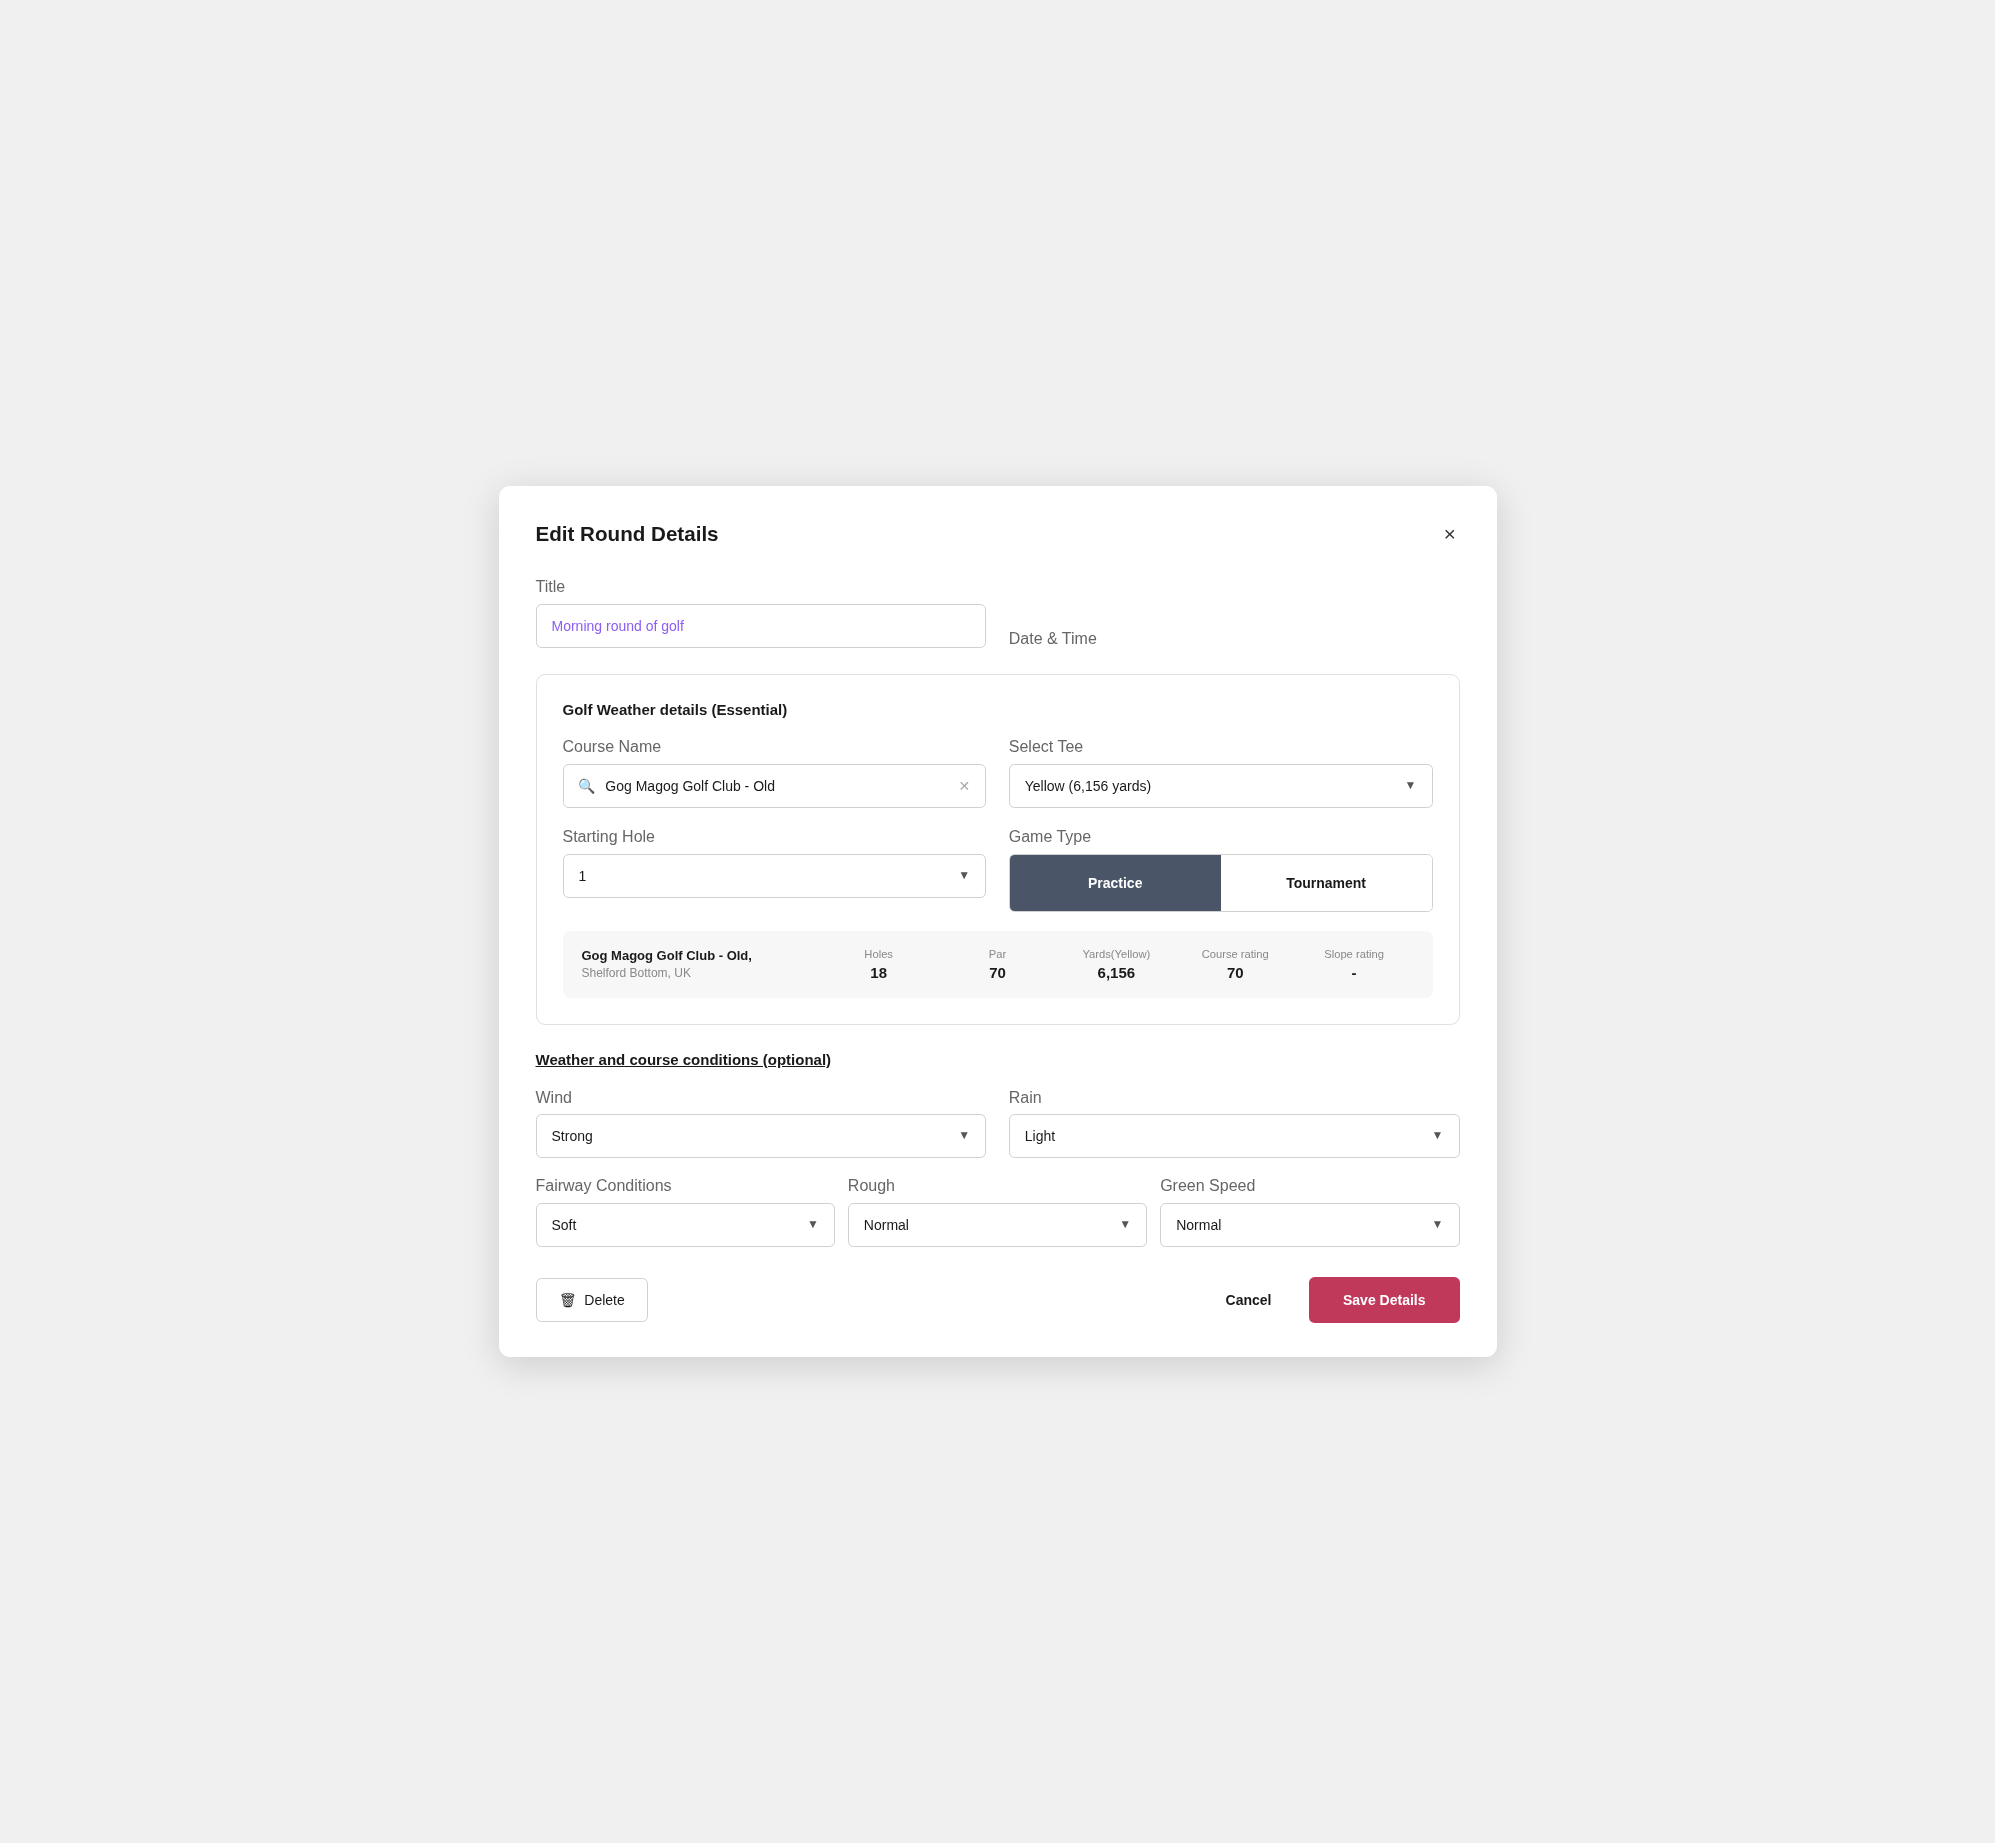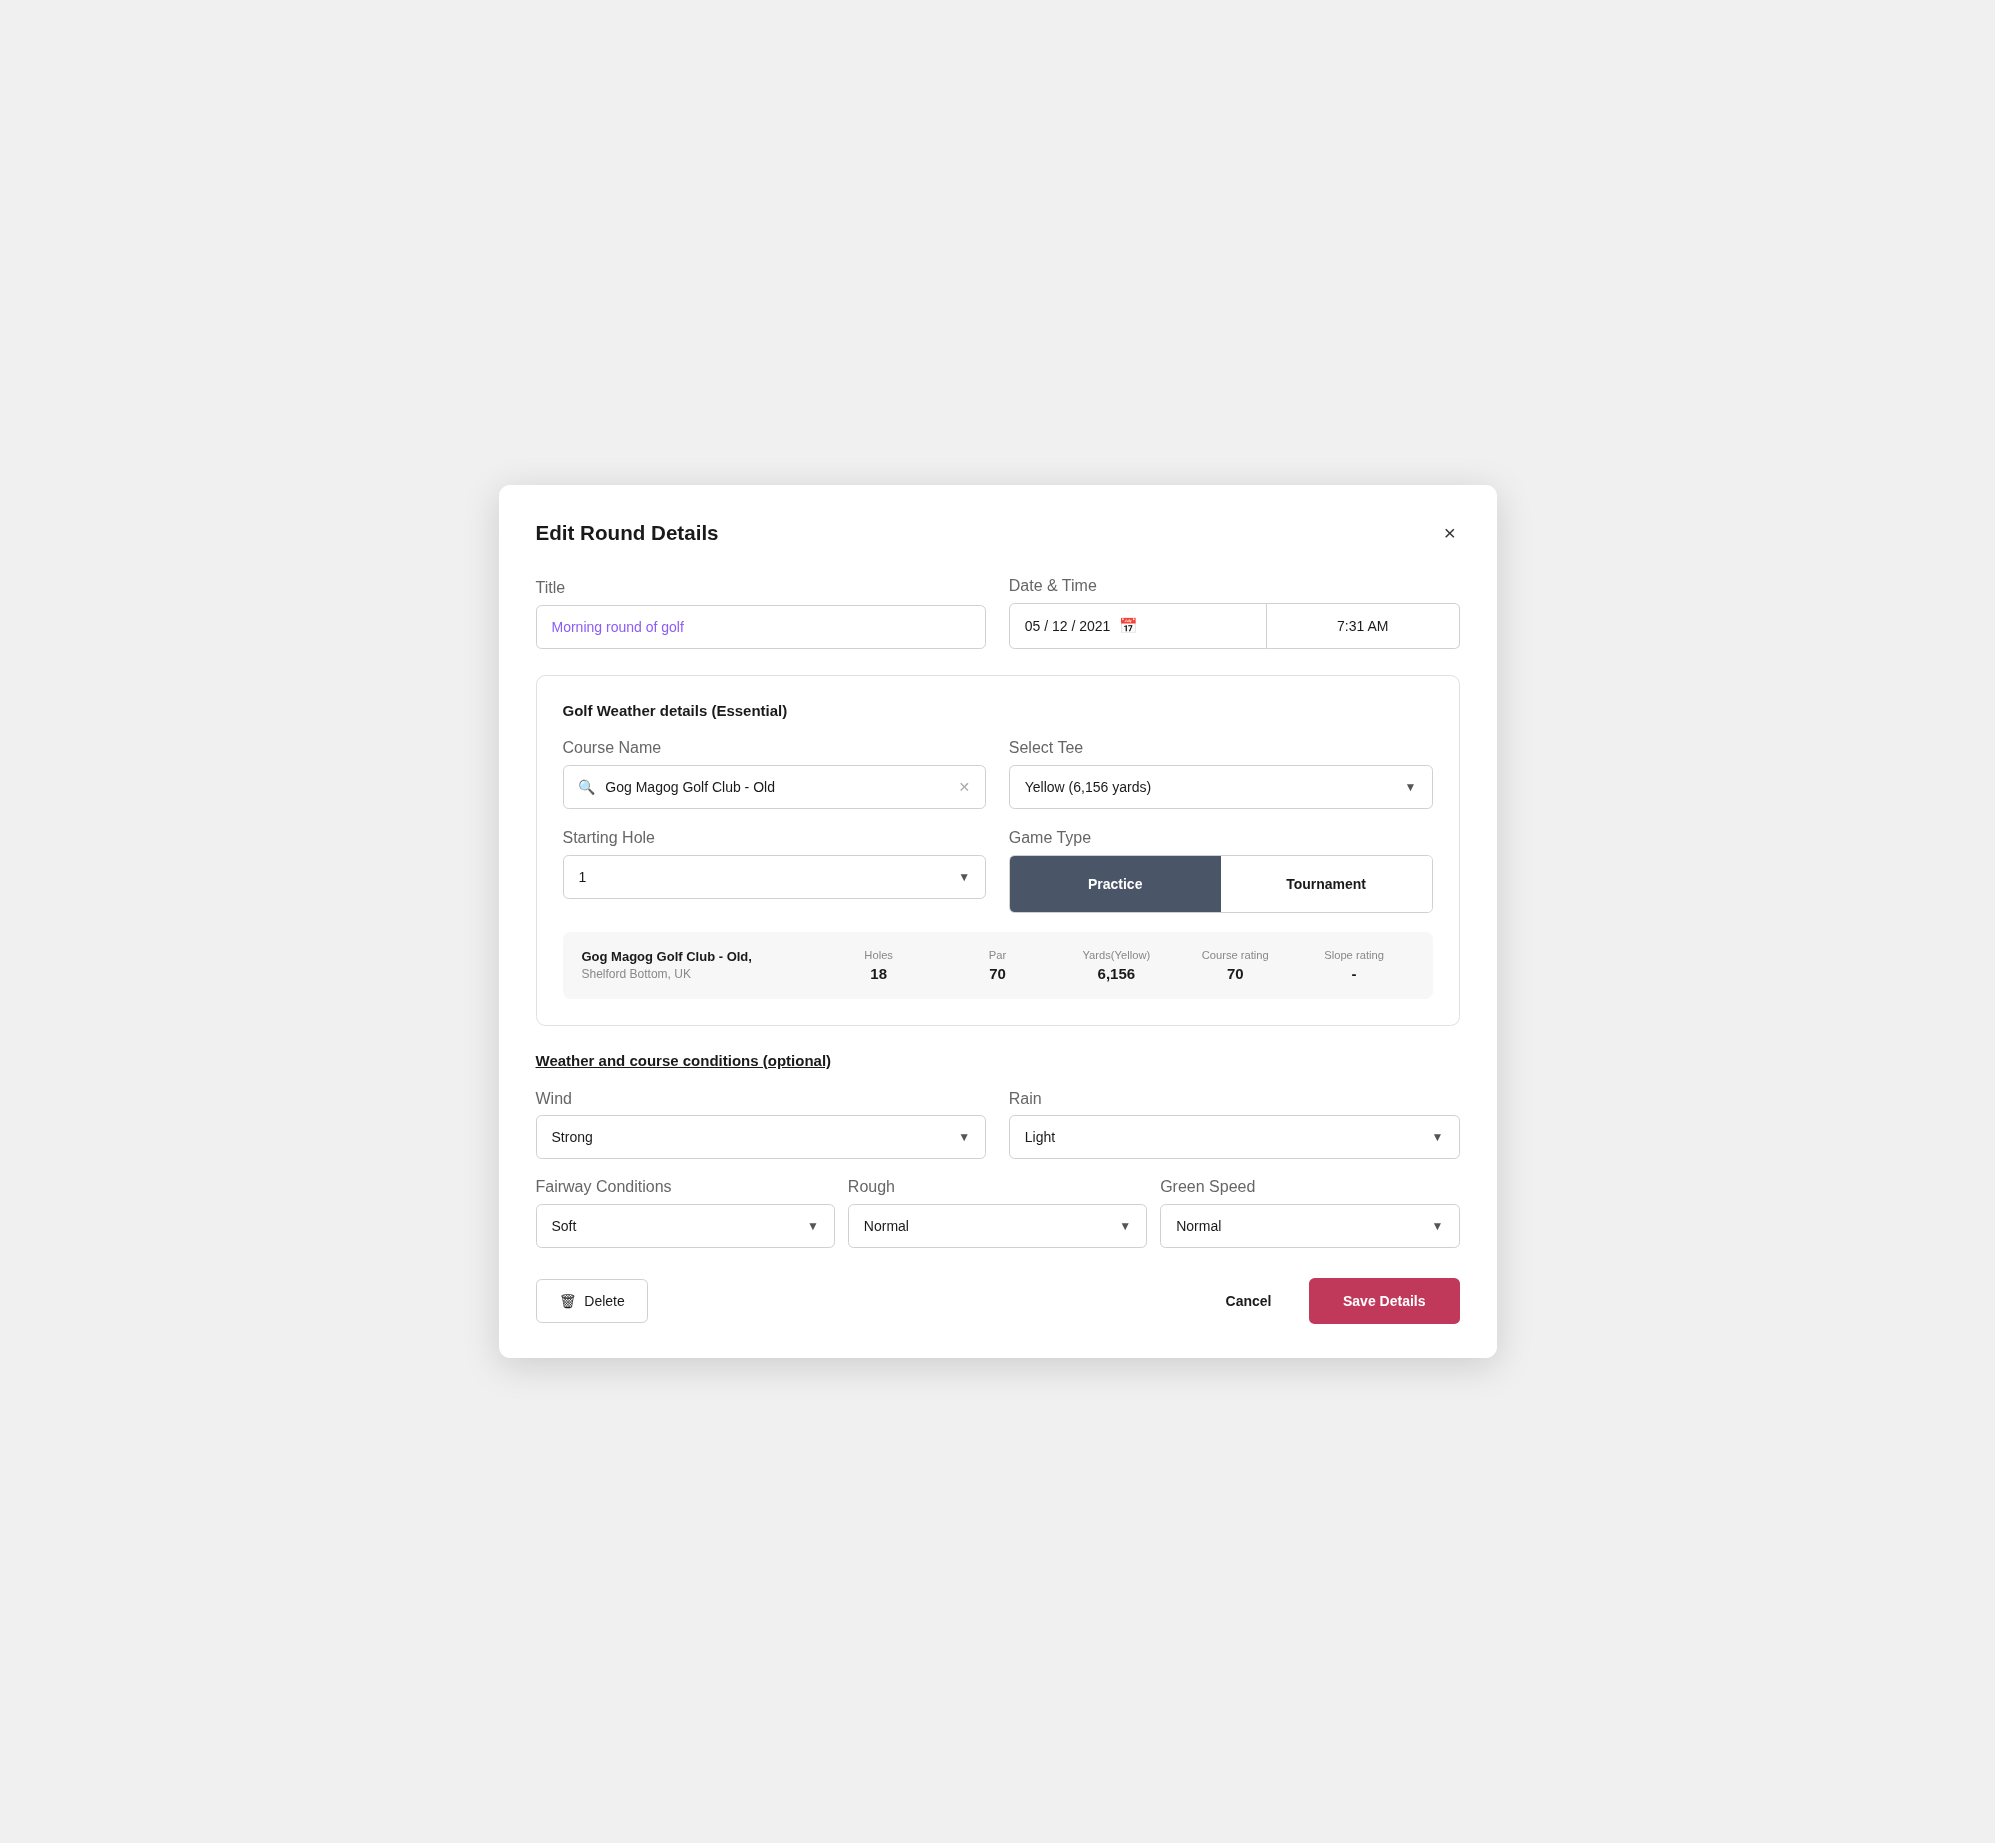--- a/index.html
+++ b/index.html
@@ -134,21 +134,21 @@
       font-size: 14px;
       color: #1a1a1a;
     }
     .clear-icon {
       color: #aaa;
       font-size: 14px;
       cursor: pointer;
     }
     .select-wrap {
       display: flex;
-      align-items: center;
+      align-items: flex-start;
       border: 1.4px solid #d0d0d0;
       border-radius: 5.6px;
       padding: 13px 15px;
       justify-content: space-between;
       cursor: pointer;
     }
     .select-value {
       font-size: 14px;
       color: #1a1a1a;
     }
@@ -287,29 +287,20 @@
     <button class="close-btn">×</button>
   </div>
 
   <div class="top-fields">
     <div class="field-group title-field">
       <label class="field-label">Title</label>
       <input class="input-text" type="text" value="Morning round of golf" style="">
     </div>
     <div class="field-group" style="flex:1">
       <label class="field-label">Date &amp; Time</label>
-      <div class="datetime-field">
-        <div class="date-input-wrap">
-          <span>05 / 12 / 2021</span>
-          <span class="calendar-icon">📅</span>
-        </div>
-        <div class="time-input-wrap">
-          <span>7:31 AM</span>
-        </div>
-      </div>
     </div>
   </div>
 
   <div class="section-box">
     <div class="section-title">Golf Weather details (Essential)</div>
 
     <div class="two-col">
 
       <div class="field-group">
         <label class="field-label">Course Name</label>

